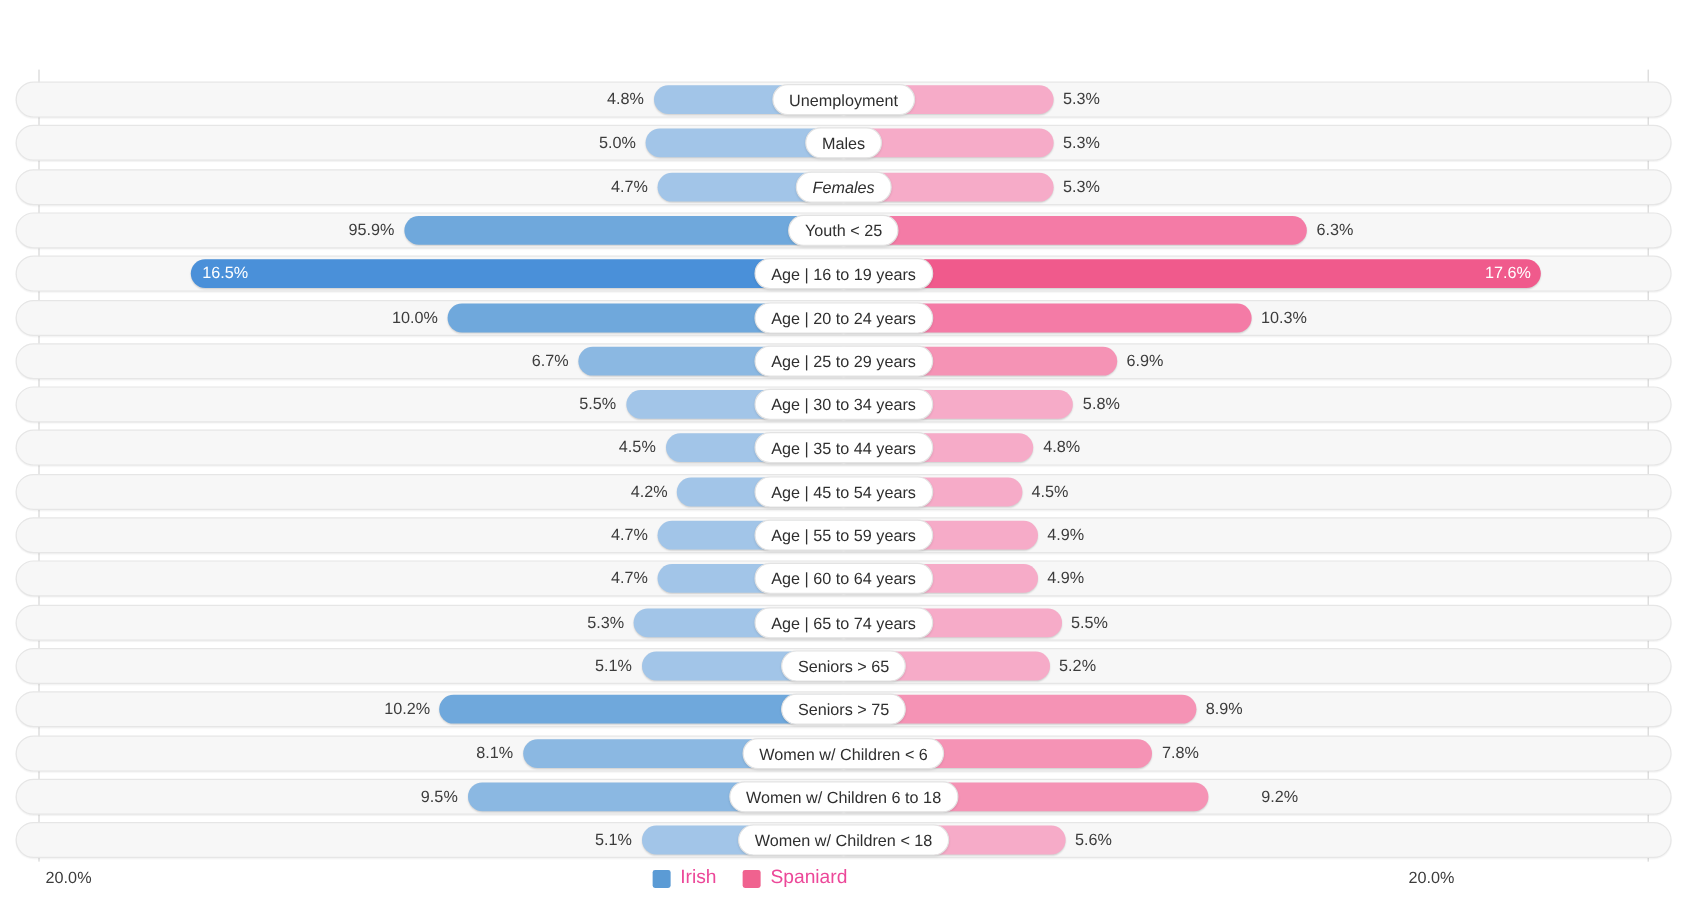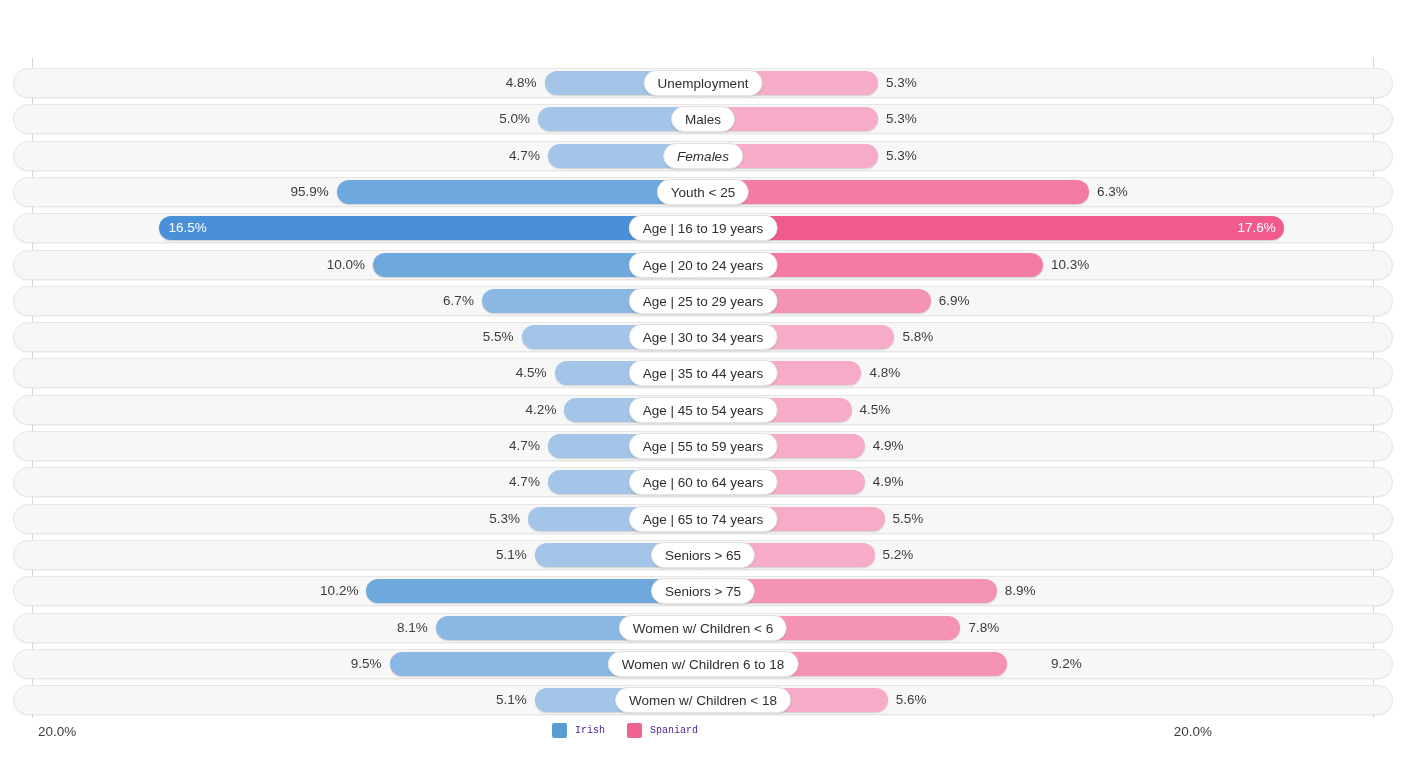--- a/index.html
+++ b/index.html
@@ -97,21 +97,21 @@
   }
   #axis-label-left  { left: 38px; }
   #axis-label-right { right: 38px; }
   #legend {
     position: absolute; left: 50%; top: 5px;
     transform: translateX(-50%);
     display: flex; align-items: center; gap: 22px;
   }
   .legend-item { display: flex; align-items: center; gap: 8px; }
   .swatch { width: 15px; height: 15px; border-radius: 2px; }
-  .legend-label { font-size: 10px; color: #4c1d95; white-space: nowrap; font-family: Liberation Mono, monospace; }
+  .legend-label { font-size: 16px; color: #ec4899; white-space: nowrap; }
 </style>
 </head>
 <body>
 
 <div id="page">
 
 
   <div id="plot">
     <div class="axis-line" id="axis-left"></div>
     <div class="axis-line" id="axis-right"></div>

